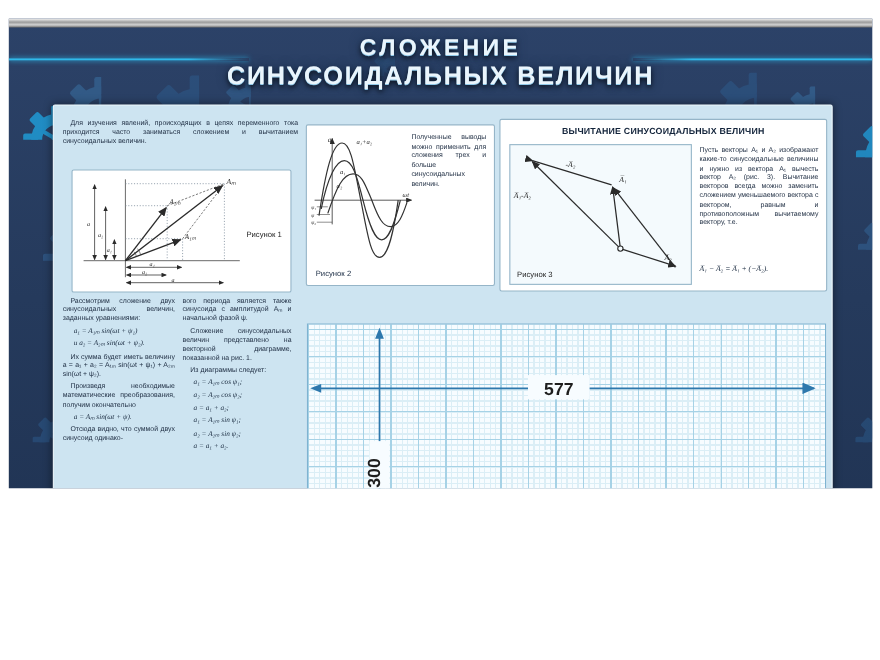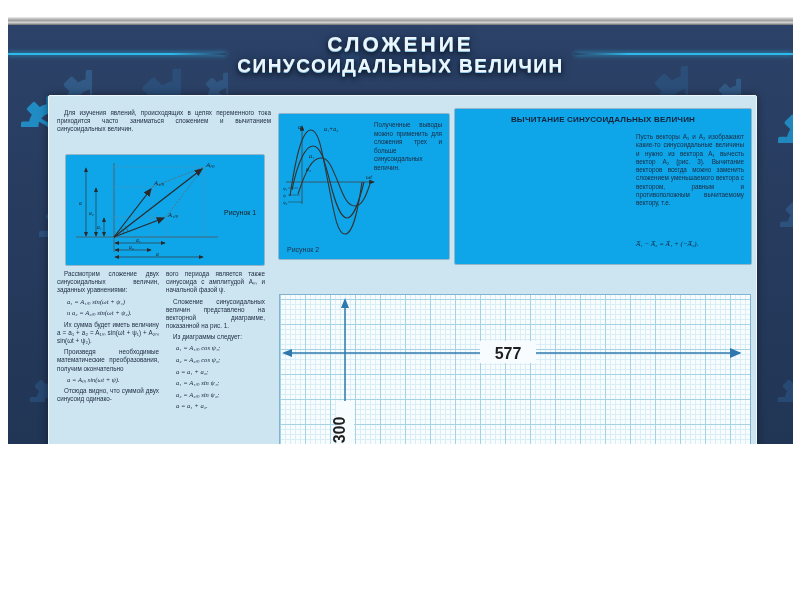--- a/index.html
+++ b/index.html
@@ -13,26 +13,26 @@
   .rail.top{top:0;height:8px;}
   .rail.bottom{bottom:0;height:10px;}
   .gear{position:absolute;z-index:1;}
   .accent-line{position:absolute;height:2px;z-index:6;}
   .accent-line.l{left:0;top:36px;width:218px;background:linear-gradient(90deg,#2fb9ea 0%,#2fb9ea 75%,rgba(47,185,234,0) 100%);box-shadow:0 0 5px #2fb9ea;}
   .accent-line.r{right:0;top:36px;width:218px;background:linear-gradient(270deg,#2fb9ea 0%,#2fb9ea 75%,rgba(47,185,234,0) 100%);box-shadow:0 0 5px #2fb9ea;}
   .title{position:absolute;left:0;right:0;top:16px;text-align:center;z-index:7;
          color:#eaf5fc;font-weight:bold;line-height:1.08;
          text-shadow:0 1px 0 #8fc8e8,0 3px 5px rgba(0,0,0,.75),0 0 10px rgba(20,40,70,.8);}
   .title .l1{font-size:21px;letter-spacing:3px;}
-  .title .l2{font-size:19px;letter-spacing:1.5px;}
+  .title .l2{font-size:23px;letter-spacing:1.5px;}
   
   .panel{position:absolute;left:40px;top:78px;width:707px;height:440px;z-index:10;
          background:#cde4f1;border:1px solid #eef7fc;border-radius:2px;
          box-shadow:0 0 8px rgba(0,0,0,.45);}
-  .box{position:absolute;background:#0ea5e9;border:1px solid #95b5c8;border-radius:2px;}
+  .box{position:absolute;background:#ffffff;border:1px solid #95b5c8;border-radius:2px;}
   .txt{font-size:6.3px;line-height:1.3;color:#1c2b40;text-align:justify;}
   .txt p{margin:0 0 3px 0;text-indent:7px;}
   .frm{font-family:"Liberation Serif",serif;font-style:italic;font-size:6.6px;
        color:#16273c;margin:1px 0 3px 10px;text-indent:0;}
   .cap{position:absolute;font-size:7px;color:#22334a;}
   
   .intro{position:absolute;left:8px;top:13px;width:214px;}
   .fig1{left:16px;top:58px;width:198px;height:110px;}
   .col1{position:absolute;left:8px;top:174px;width:102px;}
   .col2{position:absolute;left:117px;top:174px;width:99px;}
@@ -282,20 +282,37 @@
           <text x="1" y="72" font-size="4.5">ψ₁</text>
           <text x="1" y="79" font-size="4.5">ψ</text>
           <text x="1" y="86" font-size="4.5">ψ₂</text>
         </svg>
         <div class="fig2-note">Полученные выводы можно применить для сложения трех и больше синусоидальных величин.</div>
         <div class="cap" style="left:8px;bottom:6px">Рисунок 2</div>
       </div>
 
       <div class="box sub">
         <div class="sub-h">ВЫЧИТАНИЕ СИНУСОИДАЛЬНЫХ ВЕЛИЧИН</div>
+        <div class="fig3">
+          <svg width="164" height="126">
+            <g stroke="#2a2a2a" stroke-width="1.1" fill="none">
+              <line x1="100" y1="94" x2="93" y2="38" marker-end="url(#ad)"></line>
+              <line x1="100" y1="94" x2="150" y2="110" marker-end="url(#ad)"></line>
+              <line x1="100" y1="94" x2="20" y2="15" marker-end="url(#ad)"></line>
+              <line x1="92" y1="36" x2="20" y2="14" marker-end="url(#ads)"></line>
+              <line x1="150" y1="111" x2="94" y2="39" marker-end="url(#ad)"></line>
+            </g>
+            <circle cx="100" cy="94" r="2.4" fill="#f4fafd" stroke="#2a2a2a" stroke-width="1"></circle>
+            <text x="50" y="20" font-size="7">-A̅₂</text>
+            <text x="3" y="48" font-size="7">A̅₁-A̅₂</text>
+            <text x="99" y="33" font-size="7">A̅₁</text>
+            <text x="140" y="104" font-size="7">A̅₂</text>
+            <text x="6" y="120" font-size="7" class="u" fill="#22334a">Рисунок 3</text>
+          </svg>
+        </div>
         <div class="sub-t">Пусть векторы A₁ и A₂ изображают какие-то синусоидальные величины и нужно из вектора A₁ вычесть вектор A₂ (рис. 3). Вычитание векторов всегда можно заменить сложением уменьшаемого вектора с вектором, равным и противоположным вычитаемому вектору, т.е.</div>
         <div class="sub-f">A̅₁ − A̅₂ = A̅₁ + (−A̅₂).</div>
       </div>
 
       <div class="gridbox">
         <svg width="470" height="255" style="position:absolute;left:0;top:0">
           <line x1="10" y1="58" x2="460" y2="58" stroke="#2e78ad" stroke-width="1.5" marker-start="url(#abs)" marker-end="url(#ab)"></line>
           <polygon points="2,58 12,54 12,62" fill="#2e78ad"></polygon>
           <line x1="65" y1="10" x2="65" y2="238" stroke="#2e78ad" stroke-width="1.5"></line>
           <polygon points="65,3 61,13 69,13" fill="#2e78ad"></polygon>

